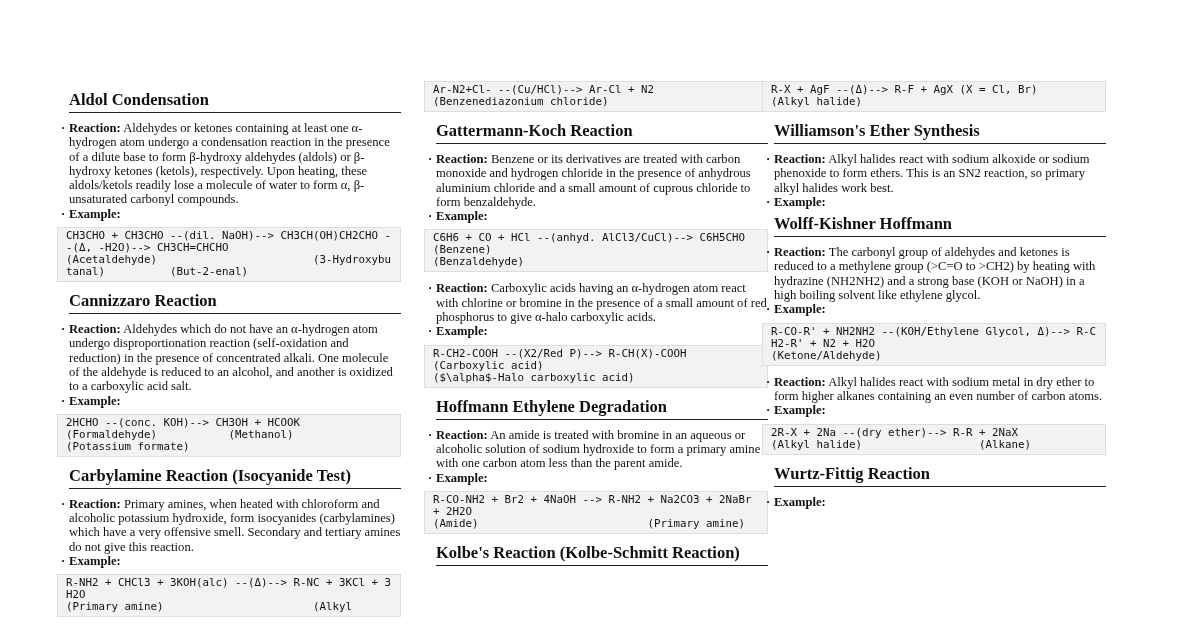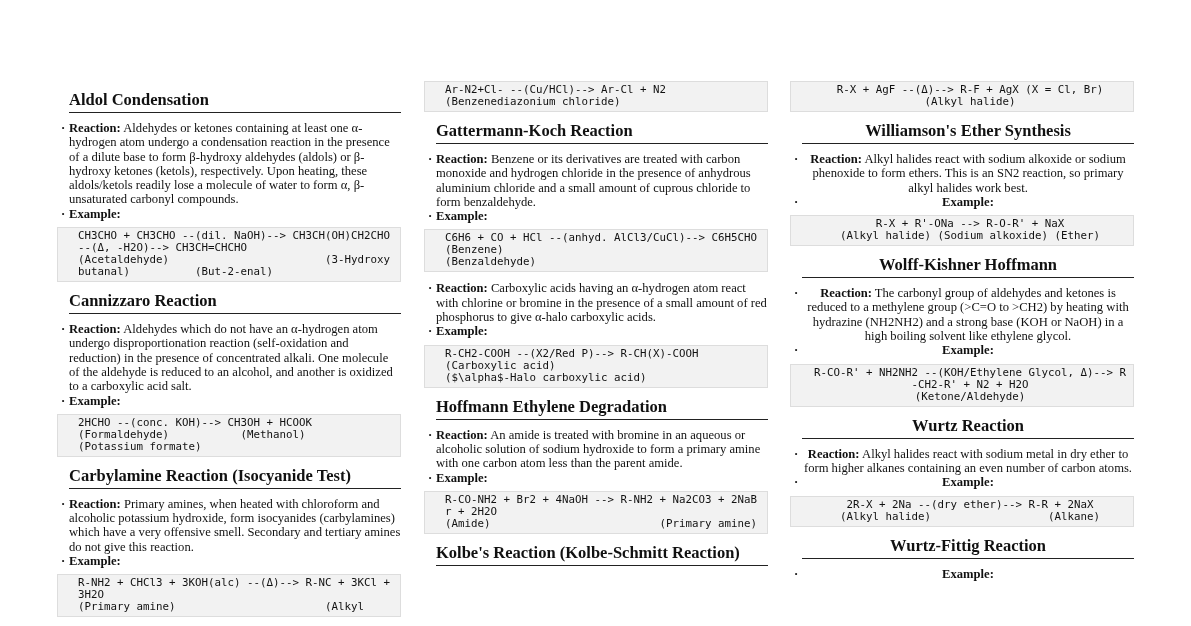--- a/index.html
+++ b/index.html
@@ -5,38 +5,38 @@
     html, body { margin: 0; padding: 0; background: #ffffff; }
     body {
       width: 1191px; height: 626px; overflow: hidden; position: relative;
       font-family: "Liberation Serif", serif; color: #111;
     }
     .col {
       position: absolute; width: 344px;
     }
     .col1 { left: 57px; top: 90px; }
     .col2 { left: 424px; top: 81px; }
-    .col3 { left: 790px; top: 81px; text-align: center; }
+    .col3 { left: 762px; top: 81px; }
     h2 {
       font-family: "Liberation Serif", serif;
       font-size: 16.5px; font-weight: bold; margin: 0 0 7px 12px;
       padding-bottom: 3px; border-bottom: 1.5px solid #222; line-height: 19px;
     }
     ul { list-style: none; margin: 8px 0 5px 0; padding: 0 0 0 6px; }
     li {
       font-size: 12.6px; line-height: 14.3px; padding-left: 6px; position: relative; margin-bottom: 0;
     }
     li::before {
       content: "\00B7"; position: absolute; left: -2px; top: 0; font-weight: bold;
     }
     li b { font-weight: bold; }
     pre {
       font-family: "DejaVu Sans Mono", monospace; font-size: 10.8px; line-height: 12px;
       background: #f2f2f2; border: 1px solid #dddddd; margin: 6px 0 9px 0;
-      padding: 2px 4px 3px 20px; white-space: pre-wrap; word-break: break-all; color: #111;
+      padding: 2px 4px 3px 8px; white-space: pre-wrap; word-break: break-all; color: #111;
     }
     .sec { margin-bottom: 0; }
   </style>
 </head>
 <body>
 
 <div class="col col1">
   <div class="sec">
     <h2>Aldol Condensation</h2>
     <ul>
@@ -105,34 +105,31 @@
 
 <div class="col col3">
   <pre style="margin-top:0;">R-X + AgF --(Δ)--&gt; R-F + AgX (X = Cl, Br)
 (Alkyl halide)</pre>
   <div class="sec">
     <h2>Williamson's Ether Synthesis</h2>
     <ul>
       <li><b>Reaction:</b> <span>Alkyl halides react with sodium alkoxide or sodium phenoxide to form ethers. This is an SN2 reaction, so primary alkyl halides work best.</span></li>
       <li><b>Example:</b></li>
     </ul>
-    <pre>R-X + R'-ONa --&gt; R-O-R' + NaX
-(Alkyl halide) (Sodium alkoxide) (Ether)</pre>
   </div>
   <div class="sec">
     <h2>Wolff-Kishner Hoffmann</h2>
     <ul>
       <li><b>Reaction:</b> <span>The carbonyl group of aldehydes and ketones is reduced to a methylene group (&gt;C=O to &gt;CH2) by heating with hydrazine (NH2NH2) and a strong base (KOH or NaOH) in a high boiling solvent like ethylene glycol.</span></li>
       <li><b>Example:</b></li>
     </ul>
     <pre>R-CO-R' + NH2NH2 --(KOH/Ethylene Glycol, Δ)--&gt; R-CH2-R' + N2 + H2O
 (Ketone/Aldehyde)</pre>
   </div>
   <div class="sec">
-    <h2>Wurtz Reaction</h2>
     <ul>
       <li><b>Reaction:</b> <span>Alkyl halides react with sodium metal in dry ether to form higher alkanes containing an even number of carbon atoms.</span></li>
       <li><b>Example:</b></li>
     </ul>
     <pre>2R-X + 2Na --(dry ether)--&gt; R-R + 2NaX
 (Alkyl halide)                  (Alkane)</pre>
   </div>
   <div class="sec">
     <h2>Wurtz-Fittig Reaction</h2>
     <ul>

